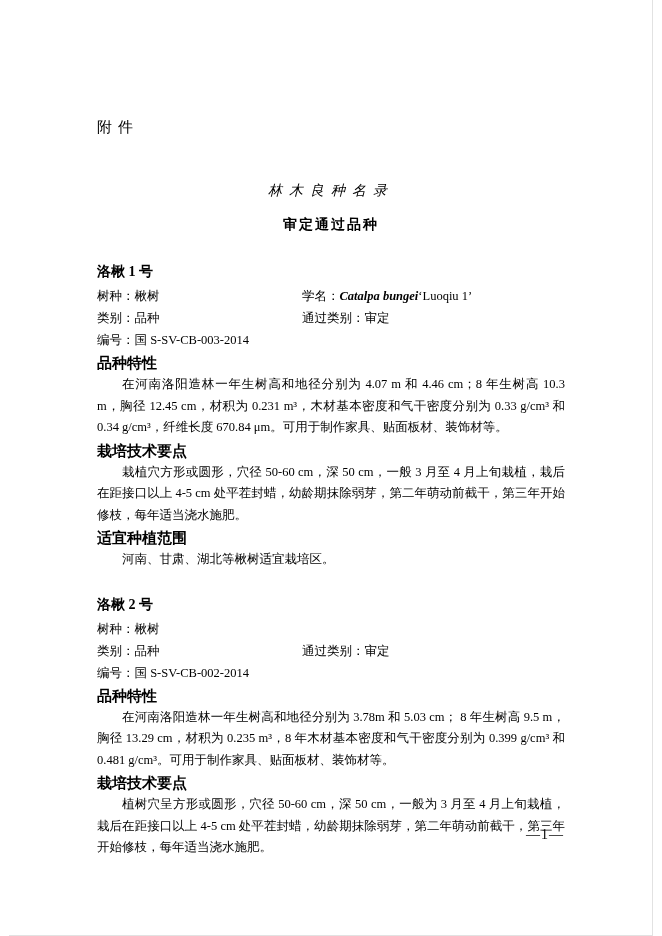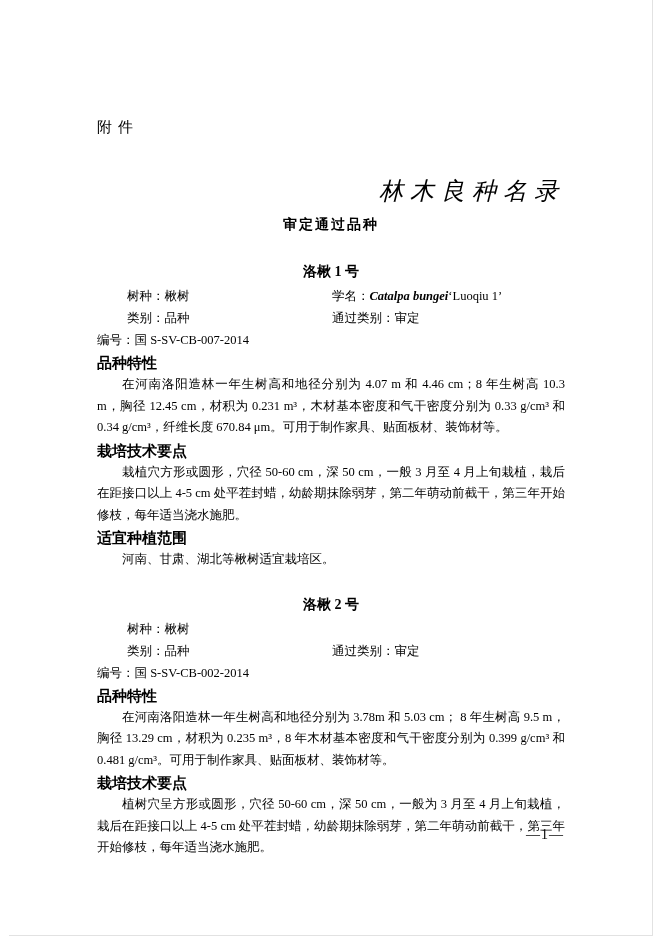--- a/index.html
+++ b/index.html
@@ -23,53 +23,51 @@
     border-bottom: 1px solid #e2e2e2;
     overflow: hidden;
   }
   .attachment {
     font-size: 15px;
     letter-spacing: 6px;
     line-height: 18px;
   }
   .doc-title {
     margin: 42px 0 8px 0;
-    text-align: right;
-    font-size: 24px;
+    text-align: center;
+    font-size: 14px;
     font-weight: normal;
     font-style: italic;
     letter-spacing: 7px;
     line-height: 26px;
   }
   .doc-subtitle {
     margin: 0 0 22px 0;
     text-align: center;
     font-size: 14px;
     font-weight: bold;
     letter-spacing: 2px;
     line-height: 26px;
   }
   .variety-heading {
     margin: 0 0 2px 0;
     font-size: 14px;
     font-weight: bold;
     line-height: 23px;
-    text-align: center;
   }
   .section + .section {
     margin-top: 22px;
   }
   .info-row {
     display: flex;
     line-height: 22px;
   }
   .info-col1 {
     width: 205px;
     flex: 0 0 205px;
-    margin-left: 30px;
   }
   .info-col2 {
     flex: 1;
   }
   .sci-name {
     font-style: italic;
     font-weight: 600;
   }
   .sub-heading {
     margin: 1px 0 0 0;
@@ -108,21 +106,21 @@
       <span class="info-col1">树种：楸树</span>
       <span class="info-col2"><span>学名：</span><span class="sci-name">Catalpa bungei</span><span>‘Luoqiu 1’</span></span>
     </div>
 
     <div class="info-row">
       <span class="info-col1">类别：品种</span>
       <span class="info-col2">通过类别：审定</span>
     </div>
 
     <div class="info-row">
-      <span>编号：国 S-SV-CB-007-2014</span>
+      <span>编号：国 S-SV-CB-003-2014</span>
     </div>
 
     <h4 class="sub-heading">品种特性</h4>
     <p class="para">在河南洛阳造林一年生树高和地径分别为 4.07 m 和 4.46 cm；8 年生树高 10.3 m，胸径 12.45 cm，材积为 0.231 m³，木材基本密度和气干密度分别为 0.33 g/cm³ 和 0.34 g/cm³，纤维长度 670.84 μm。可用于制作家具、贴面板材、装饰材等。</p>
 
     <h4 class="sub-heading">栽培技术要点</h4>
     <p class="para">栽植穴方形或圆形，穴径 50-60 cm，深 50 cm，一般 3 月至 4 月上旬栽植，栽后在距接口以上 4-5 cm 处平茬封蜡，幼龄期抹除弱芽，第二年萌动前截干，第三年开始修枝，每年适当浇水施肥。</p>
 
     <h4 class="sub-heading">适宜种植范围</h4>
     <p class="para">河南、甘肃、湖北等楸树适宜栽培区。</p>

